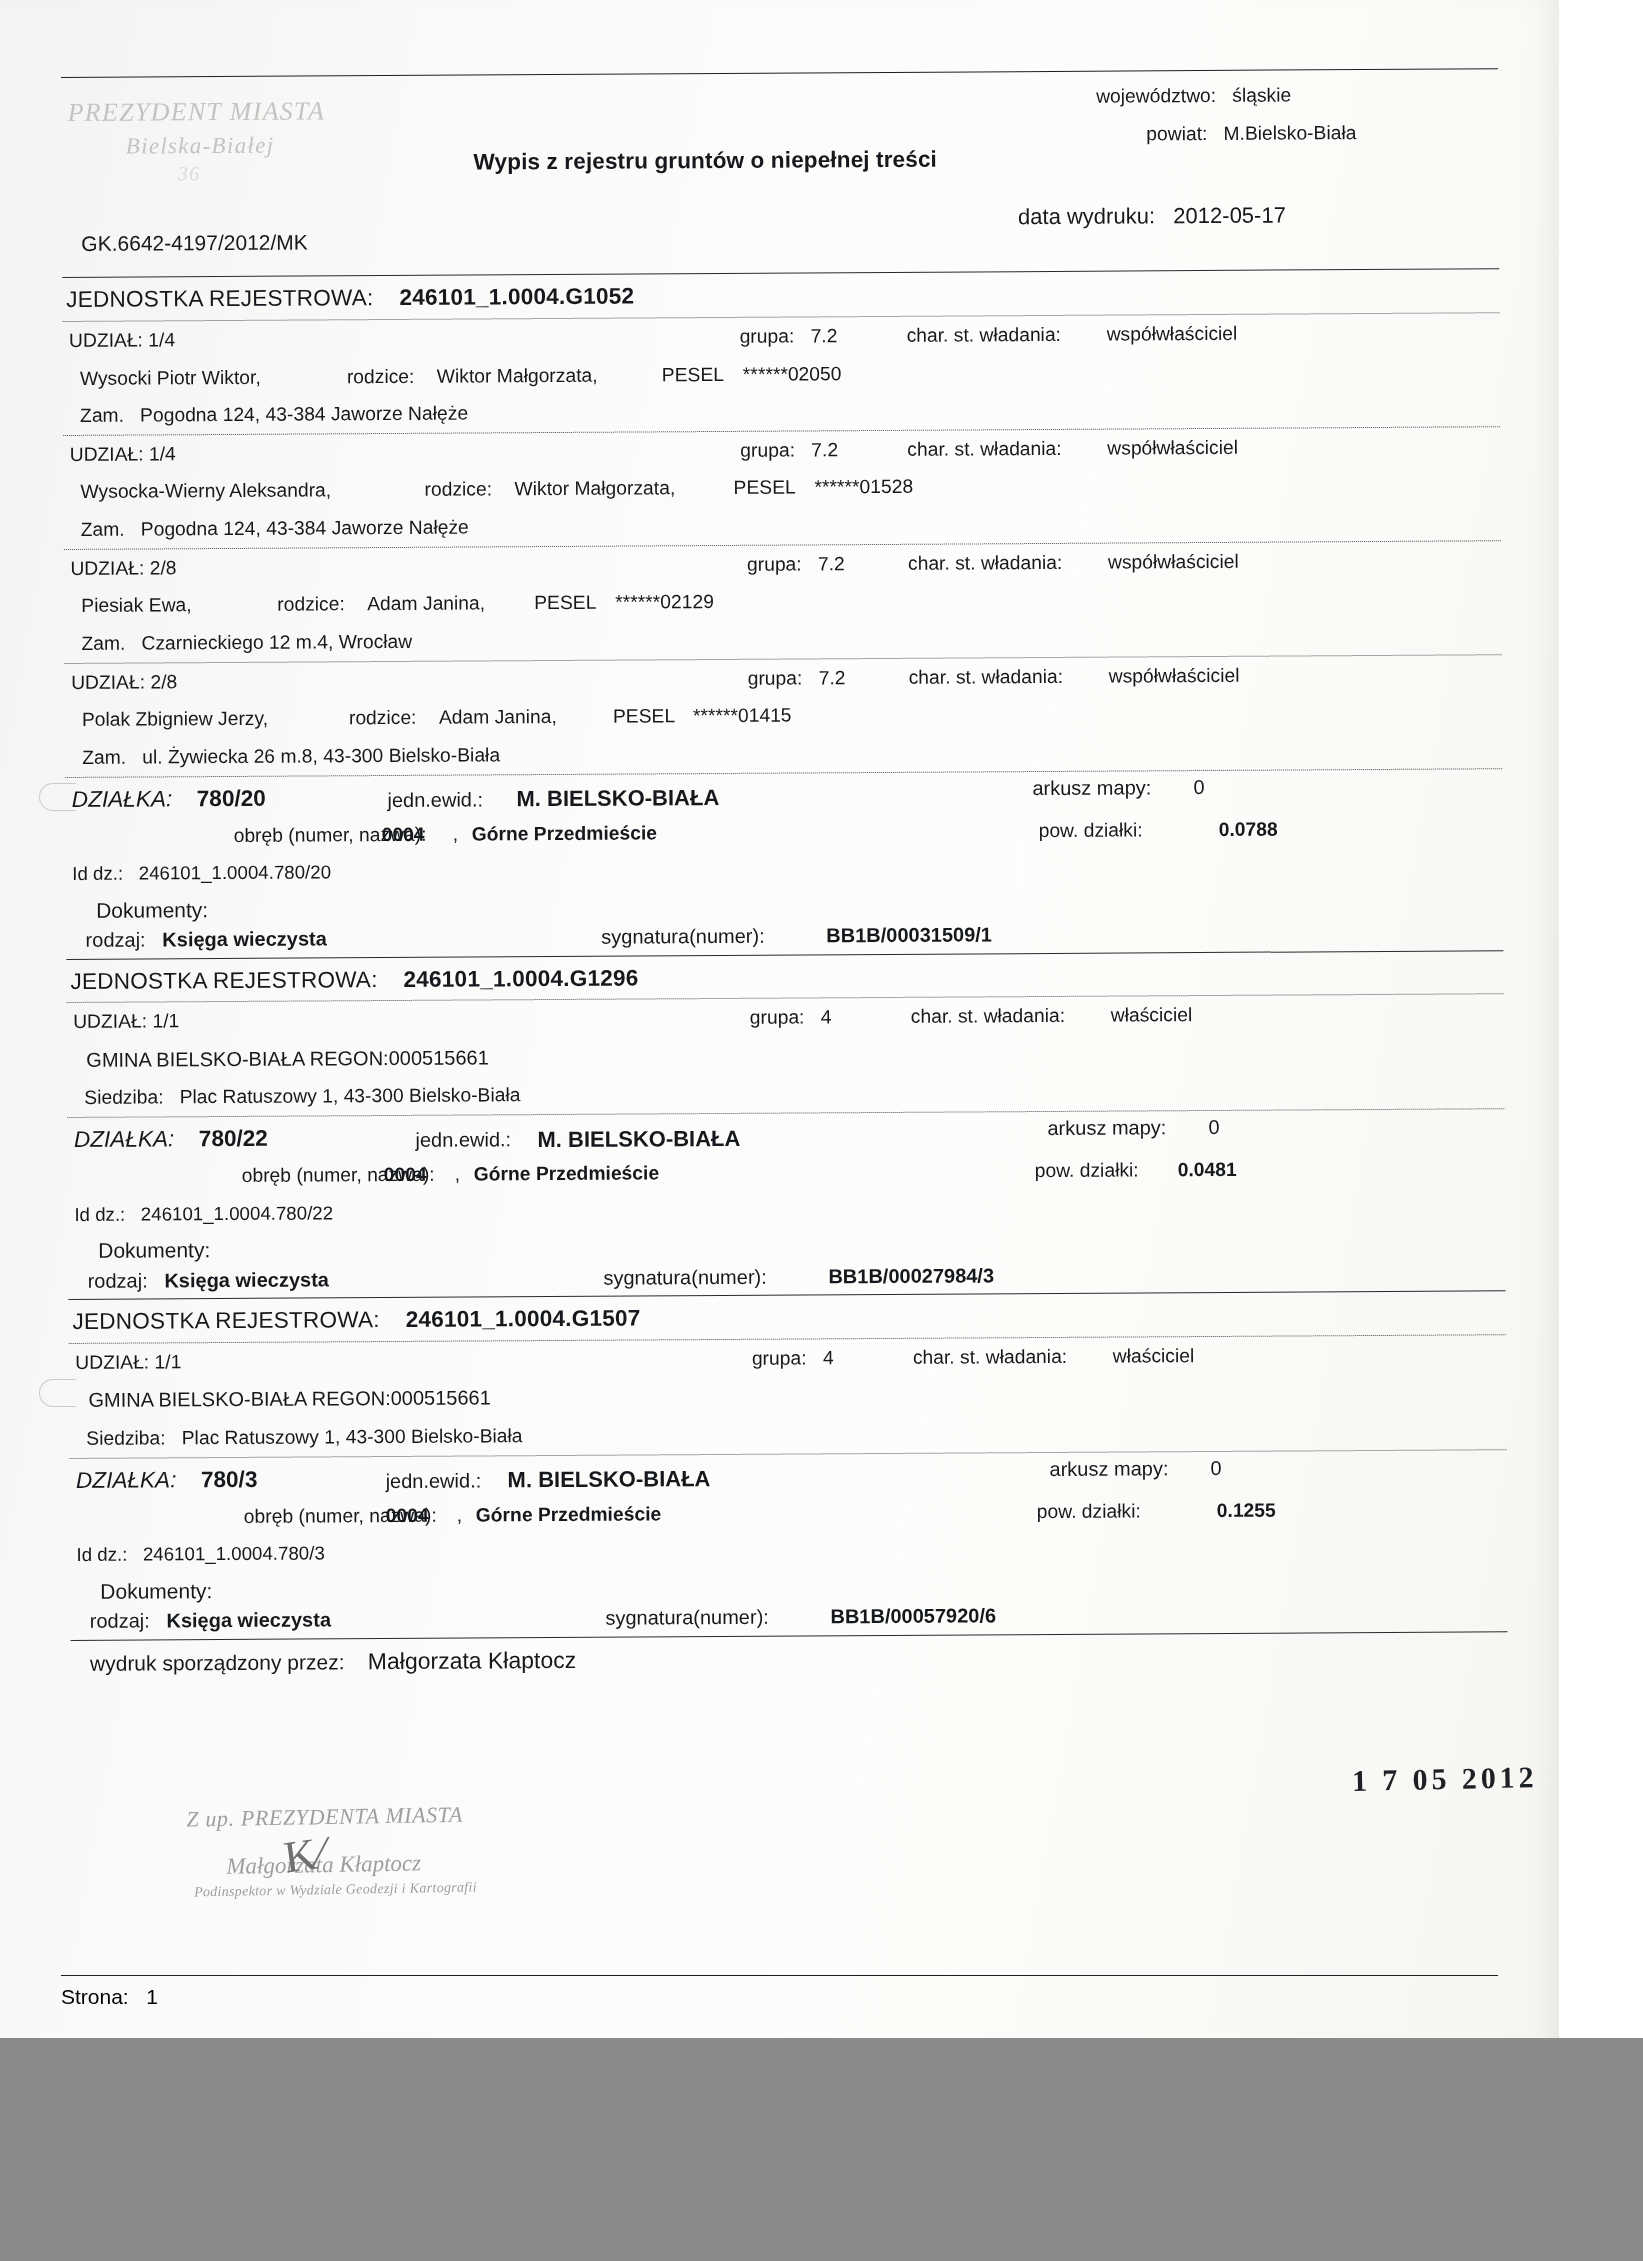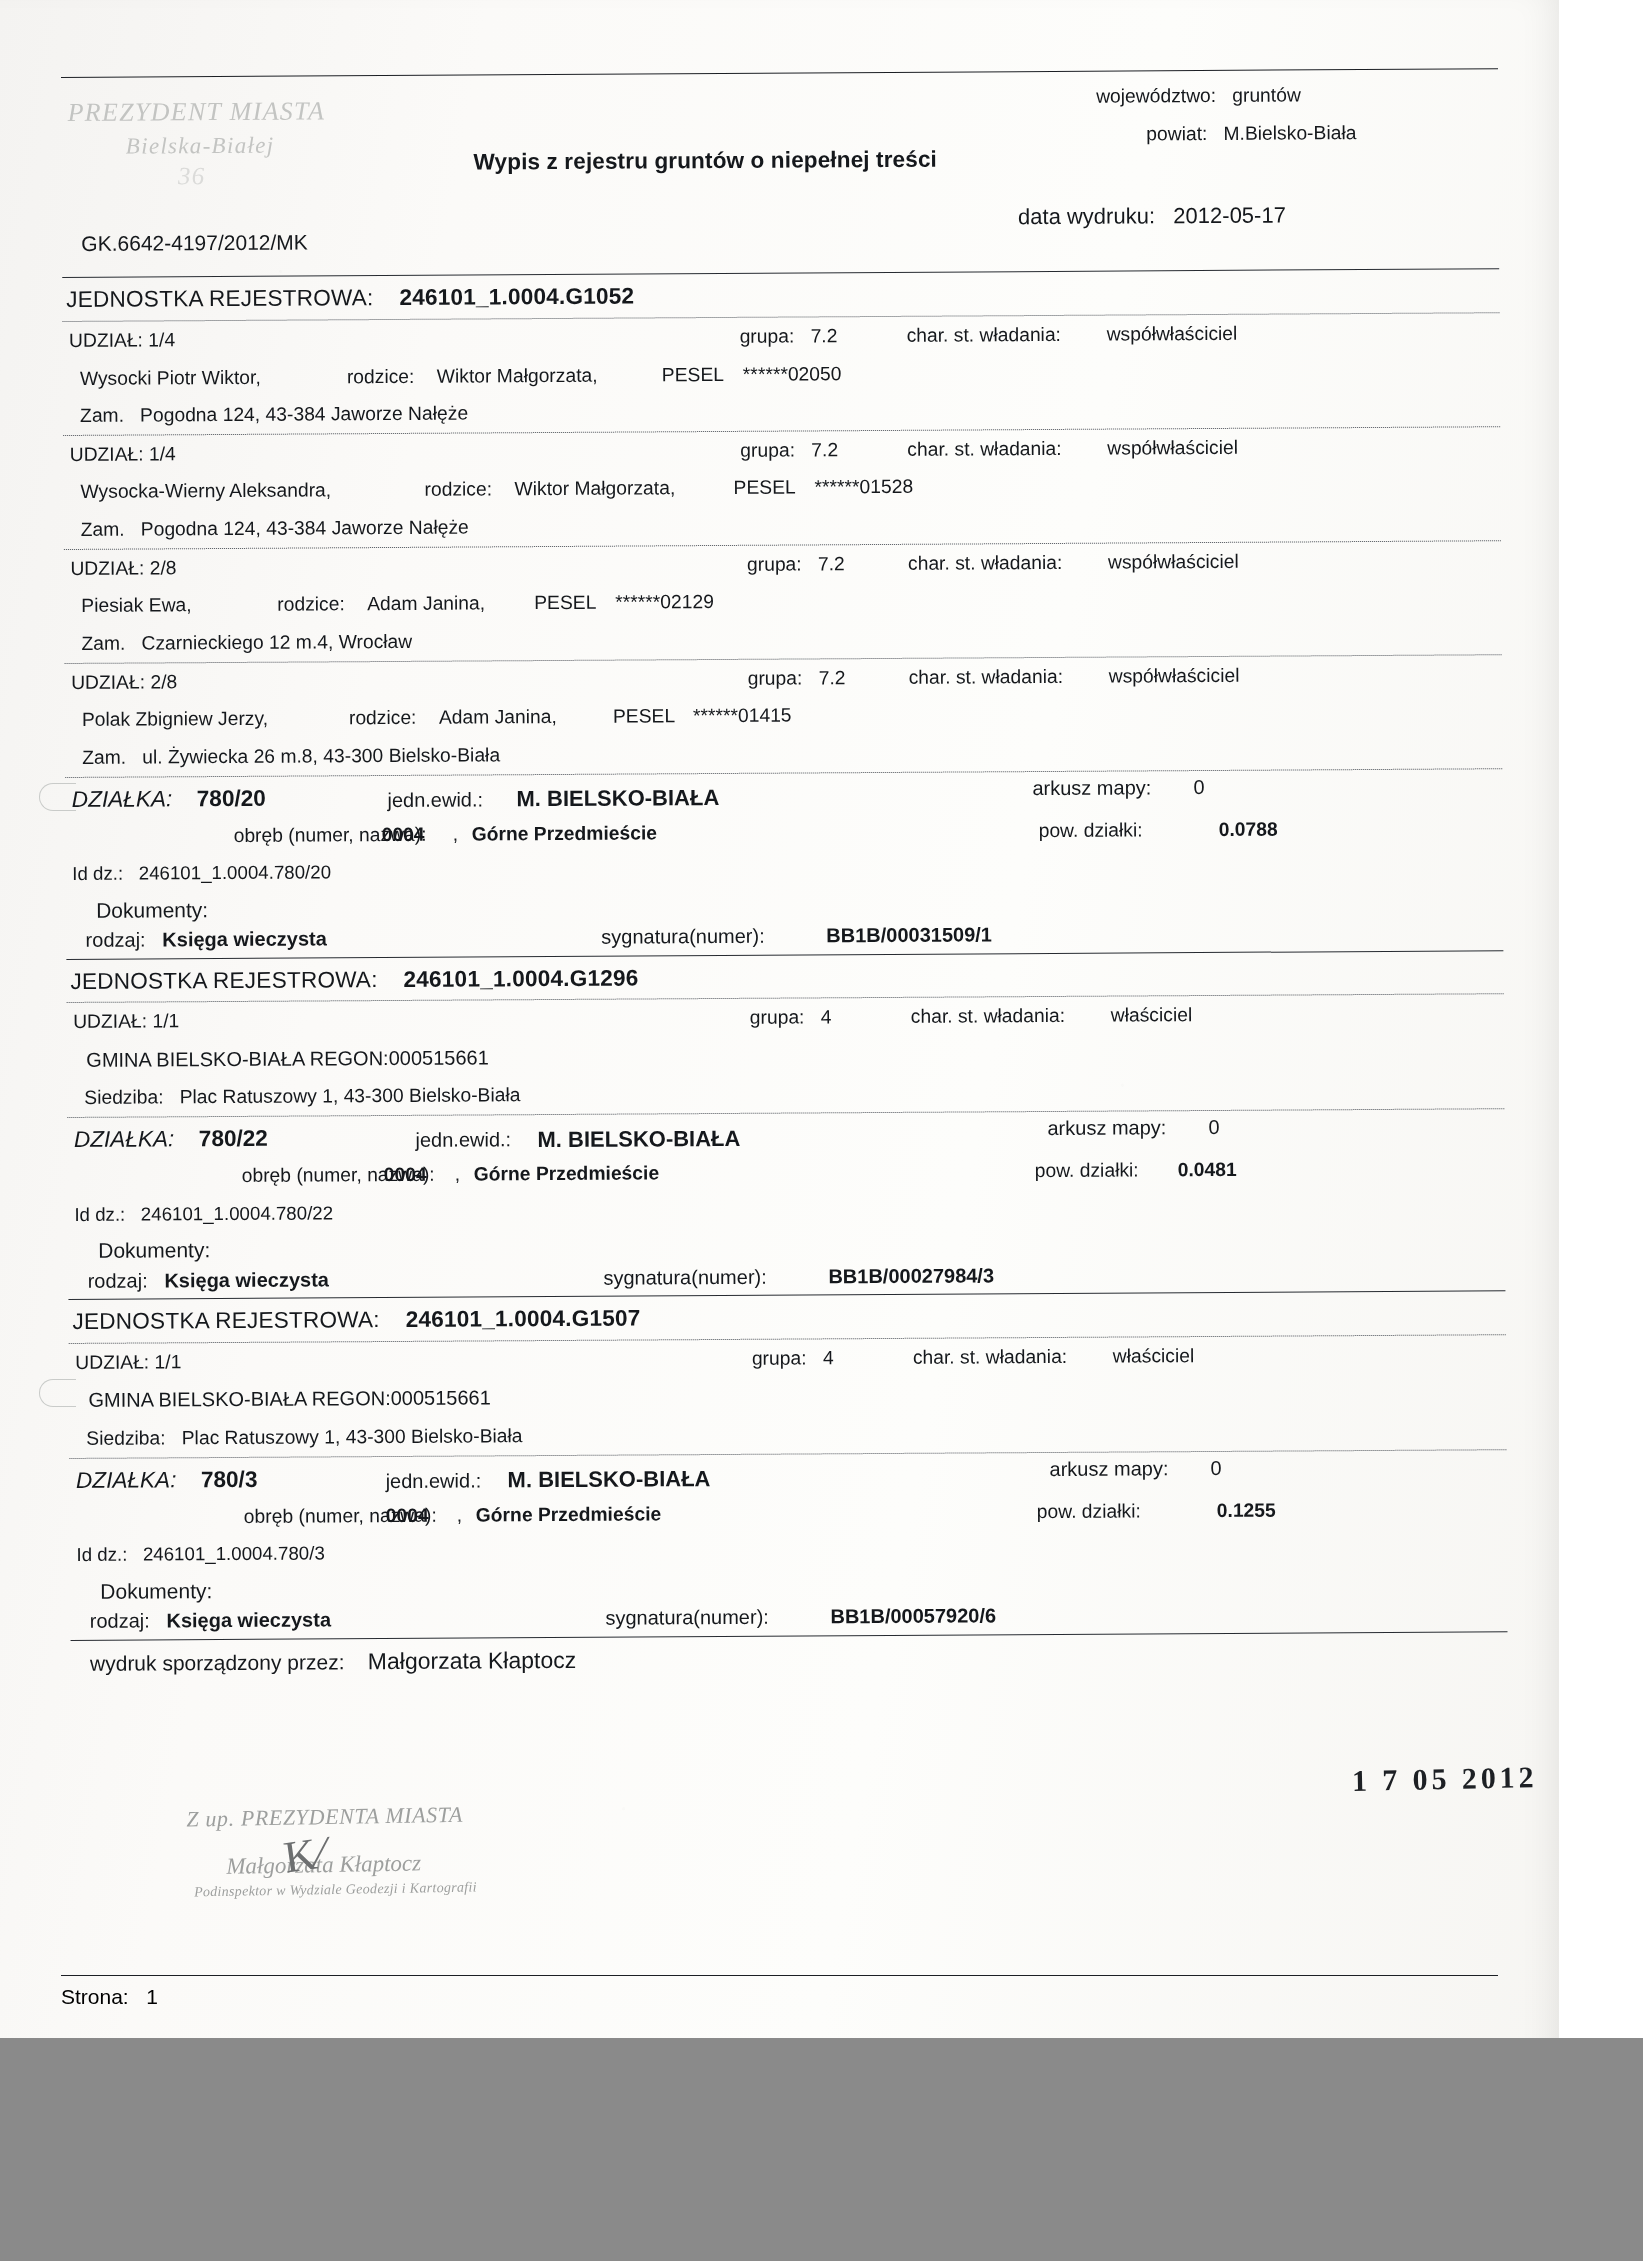--- a/index.html
+++ b/index.html
@@ -82,21 +82,21 @@
     left: 6.4px;
     top: 14px;
     color: #b2b4b2;
     font-family: "Liberation Serif", serif;
     font-style: italic;
     letter-spacing: 1.3px;
     opacity: 0.75;
   }
   .stamp .l1 { font-size: 26px; }
   .stamp .l2 { font-size: 23px; margin-left: 58px; margin-top: 5.2px; }
-  .stamp .l3 { font-size: 25px; margin-left: 110px; margin-top: 3.9px; opacity: .55;}
+  .stamp .l3 { font-size: 20px; margin-left: 110px; margin-top: 3.9px; opacity: .55;}
   .hdr-right {
     position: absolute;
     right: 142px;
     top: 0;
     text-align: left;
     font-size: 22px;
     line-height: 1.55;
   }
   .doc-title {
     position: absolute;
@@ -243,21 +243,21 @@
       <div class="stamp">
         <div class="l1">PREZYDENT MIASTA</div>
         <div class="l2">Bielska-Białej</div>
         <div class="l3">36</div>
       </div>
 
       <div class="hdr-right">
         <div class="row">
           <span>województwo:</span>
           &nbsp;
-          <span>gruntów</span>
+          <span>śląskie</span>
         </div>
         <div class="row" style="margin-left:50px">
           <span>powiat:</span>
           &nbsp;
           <span>M.Bielsko-Biała</span>
         </div>
       </div>
 
       <div class="doc-title">Wypis z rejestru gruntów o niepełnej treści</div>
 

